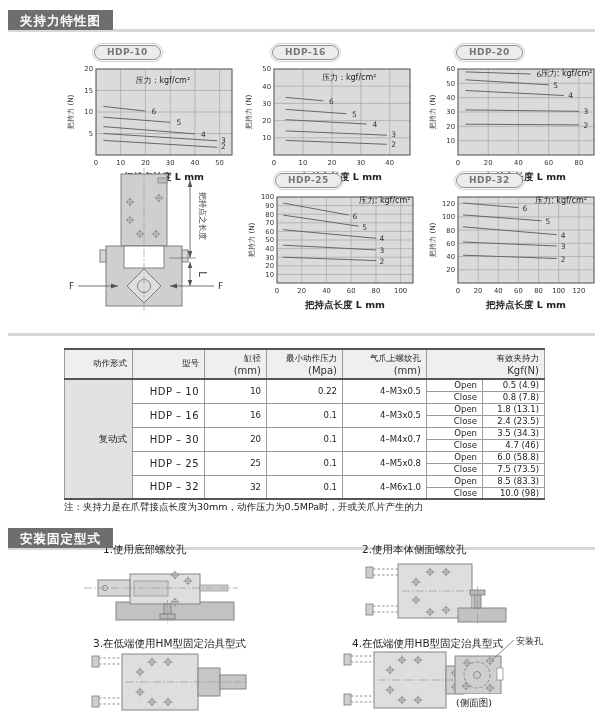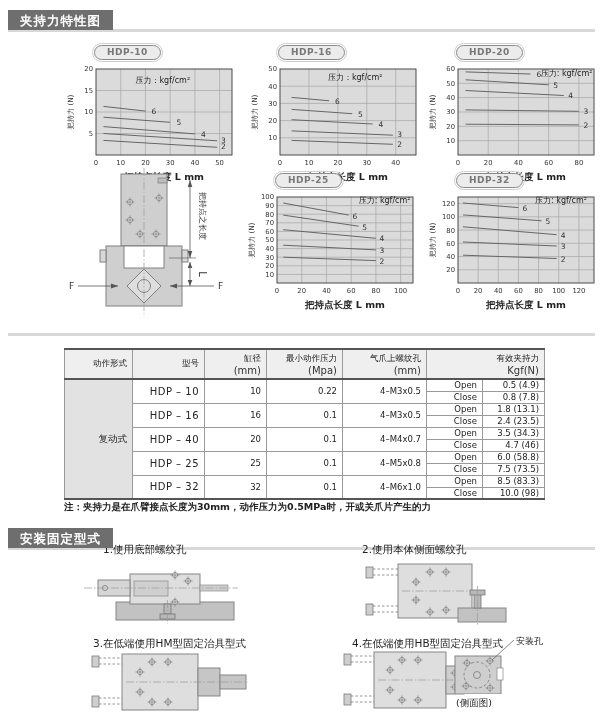--- a/index.html
+++ b/index.html
@@ -27,21 +27,21 @@
   th, td { border:1px solid #9a9a9a; font-size:8.5px; text-align:right; vertical-align:middle;
            padding:0 5px; color:#222; background:#fff; }
   thead th { background:#efefef; height:30px; font-weight:normal; }
   thead { border-bottom:2px solid #555; }
   table { border-top:2px solid #555; border-bottom:2px solid #555; }
   td.action-cell { background:#e2e2e2; font-size:9.5px;margin-top:24px; }
   td.model-cell { font-size:10px; letter-spacing:0.5px; }
   tbody td { height:12px; }
   .hdr-sub { display:block; font-size:10px; color:#333; }
 
-  .note { position:absolute; left:64px; top:501px; font-size:9.5px; color:#222;font-weight:bold; }
+  .note { position:absolute; left:64px; top:501px; font-size:9.5px; color:#222; }
 
   .mount-label { position:absolute; font-size:10.5px; color:#222; }
   .caption { position:absolute; font-size:9.5px; color:#222; }
 </style>
 </head>
 <body>
 
 <div id="page">
 
   <div class="section-header" style="top:10px">
@@ -80,21 +80,21 @@
         <text x="134.9" y="103" font-size="6.8" fill="#333" text-anchor="middle">40</text>
         <text x="159.6" y="103" font-size="6.8" fill="#333" text-anchor="middle">50</text>
         <text x="33" y="73.9" font-size="6.8" fill="#333" text-anchor="end">5</text>
         <text x="33" y="52.4" font-size="6.8" fill="#333" text-anchor="end">10</text>
         <text x="33" y="30.9" font-size="6.8" fill="#333" text-anchor="end">15</text>
         <text x="33" y="9.4" font-size="6.8" fill="#333" text-anchor="end">20</text>
         <text transform="rotate(-90 11 50)" x="11" y="52" font-size="7.2" fill="#333" text-anchor="middle">把持力 (N)</text>
         <text x="104" y="118" font-size="9.5" font-weight="600" fill="#222" text-anchor="middle">把持点长度 L mm</text>
       </svg>
   </div>
-  <div class="chart-block" style="left:244px; top:40px">
+  <div class="chart-block" style="left:238px; top:40px">
     <span class="model-badge">HDP-16</span>
     <svg width="180" height="126" viewBox="0 0 180 126">
         <rect x="36" y="7" width="136" height="86" fill="#dbdbdb"></rect>
         <line x1="64.93617021276596" y1="7" x2="64.93617021276596" y2="93" stroke="#a6a6a6" stroke-width="0.7"></line>
         <line x1="93.87234042553192" y1="7" x2="93.87234042553192" y2="93" stroke="#a6a6a6" stroke-width="0.7"></line>
         <line x1="122.80851063829788" y1="7" x2="122.80851063829788" y2="93" stroke="#a6a6a6" stroke-width="0.7"></line>
         <line x1="151.74468085106383" y1="7" x2="151.74468085106383" y2="93" stroke="#a6a6a6" stroke-width="0.7"></line>
         <line x1="36" y1="75.8" x2="172" y2="75.8" stroke="#a6a6a6" stroke-width="0.7"></line>
         <line x1="36" y1="58.6" x2="172" y2="58.6" stroke="#a6a6a6" stroke-width="0.7"></line>
         <line x1="36" y1="41.4" x2="172" y2="41.4" stroke="#a6a6a6" stroke-width="0.7"></line>
@@ -347,21 +347,21 @@
             <td rowspan="2">0.1</td>
             <td rowspan="2">4–M3x0.5</td>
             <td style="width:56px">Open</td>
             <td style="width:62px">1.8 (13.1)</td>
           </tr>
           <tr>
             <td>Close</td>
             <td>2.4 (23.5)</td>
           </tr>
           <tr>
-            <td class="model-cell" rowspan="2">HDP – 40</td>
+            <td class="model-cell" rowspan="2">HDP – 30</td>
             <td rowspan="2">20</td>
             <td rowspan="2">0.1</td>
             <td rowspan="2">4–M4x0.7</td>
             <td style="width:56px">Open</td>
             <td style="width:62px">3.5 (34.3)</td>
           </tr>
           <tr>
             <td>Close</td>
             <td>4.7 (46)</td>
           </tr>

